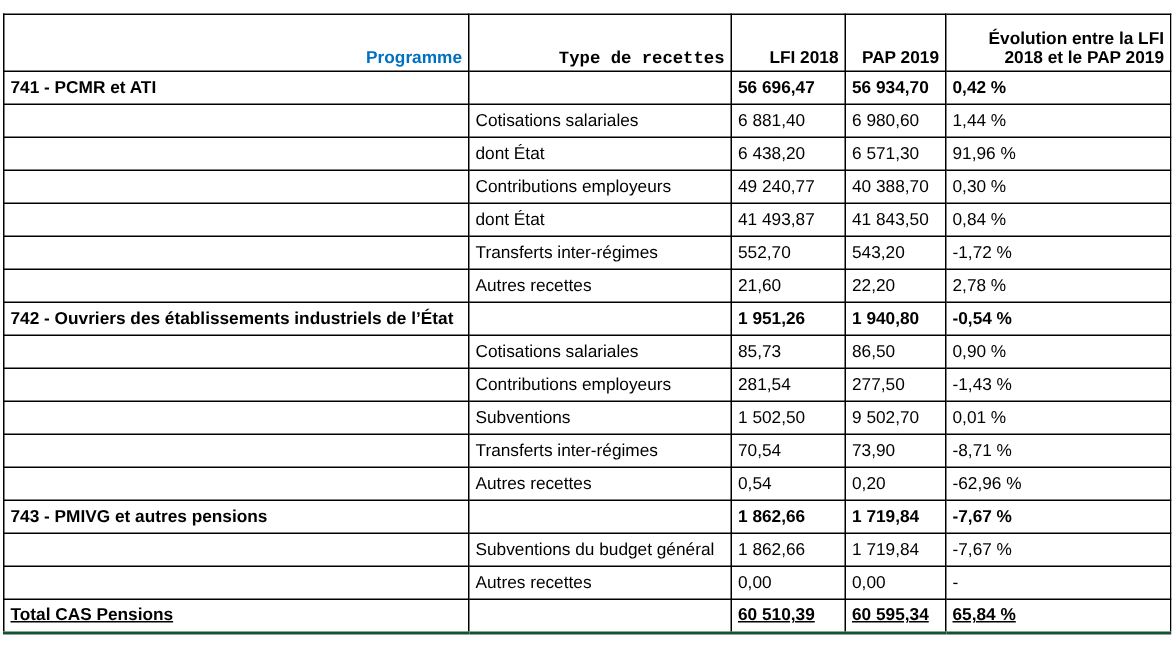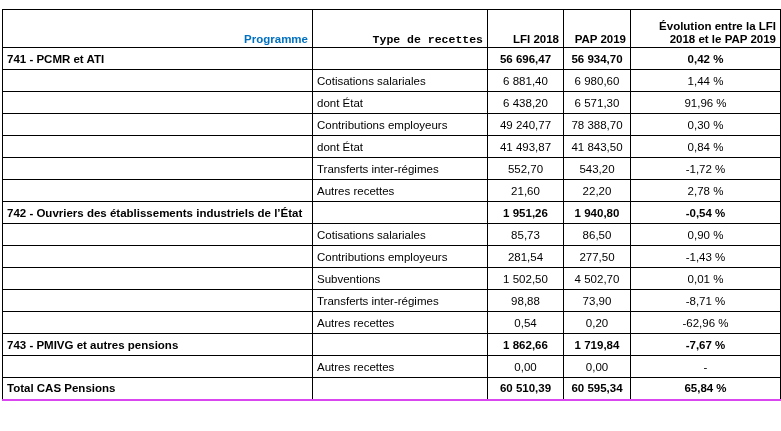--- a/index.html
+++ b/index.html
@@ -37,23 +37,23 @@
     white-space: normal;
     line-height: 1.15;
   }
   th.col-programme { width: 310px; }
   th.col-type      { width: 175px; font-family: Liberation Mono, monospace; }
   th.col-lfi       { width: 76px;  }
   th.col-pap       { width: 67px;  }
   th.col-evo       { width: 150px; }
   th.col-programme .hdr-label { color: #0070C0; }
   table.budget td { height: 22px; vertical-align: middle; }
-  td.num { text-align: center; }
+  td.num { text-align: left; }
   tr.bold td { font-weight: bold; }
-  tr.total-row td { border-bottom: 2px solid #d946ef; }
+  tr.total-row td { border-bottom: 2px solid #14532d; text-decoration: underline; }
 </style>
 </head>
 <body>
 
 <div class="page">
   <table class="budget">
     <thead>
       <tr>
         <th class="col-programme"><span class="hdr-label">Programme</span></th>
         <th class="col-type">Type de recettes</th>
@@ -81,21 +81,21 @@
           <td></td>
           <td>dont État</td>
           <td class="num">6 438,20</td>
           <td class="num">6 571,30</td>
           <td class="num">91,96 %</td>
         </tr>
         <tr>
           <td></td>
           <td>Contributions employeurs</td>
           <td class="num">49 240,77</td>
-          <td class="num">78 388,70</td>
+          <td class="num">40 388,70</td>
           <td class="num">0,30 %</td>
         </tr>
         <tr>
           <td></td>
           <td>dont État</td>
           <td class="num">41 493,87</td>
           <td class="num">41 843,50</td>
           <td class="num">0,84 %</td>
         </tr>
         <tr>
@@ -130,40 +130,47 @@
           <td></td>
           <td>Contributions employeurs</td>
           <td class="num">281,54</td>
           <td class="num">277,50</td>
           <td class="num">-1,43 %</td>
         </tr>
         <tr>
           <td></td>
           <td>Subventions</td>
           <td class="num">1 502,50</td>
-          <td class="num">4 502,70</td>
+          <td class="num">9 502,70</td>
           <td class="num">0,01 %</td>
         </tr>
         <tr>
           <td></td>
           <td>Transferts inter-régimes</td>
-          <td class="num">98,88</td>
+          <td class="num">70,54</td>
           <td class="num">73,90</td>
           <td class="num">-8,71 %</td>
         </tr>
         <tr>
           <td></td>
           <td>Autres recettes</td>
           <td class="num">0,54</td>
           <td class="num">0,20</td>
           <td class="num">-62,96 %</td>
         </tr>
         <tr class="bold">
           <td>743 - PMIVG et autres pensions</td>
           <td></td>
+          <td class="num">1 862,66</td>
+          <td class="num">1 719,84</td>
+          <td class="num">-7,67 %</td>
+        </tr>
+        <tr>
+          <td></td>
+          <td>Subventions du budget général</td>
           <td class="num">1 862,66</td>
           <td class="num">1 719,84</td>
           <td class="num">-7,67 %</td>
         </tr>
         <tr>
           <td></td>
           <td>Autres recettes</td>
           <td class="num">0,00</td>
           <td class="num">0,00</td>
           <td class="num">-</td>

